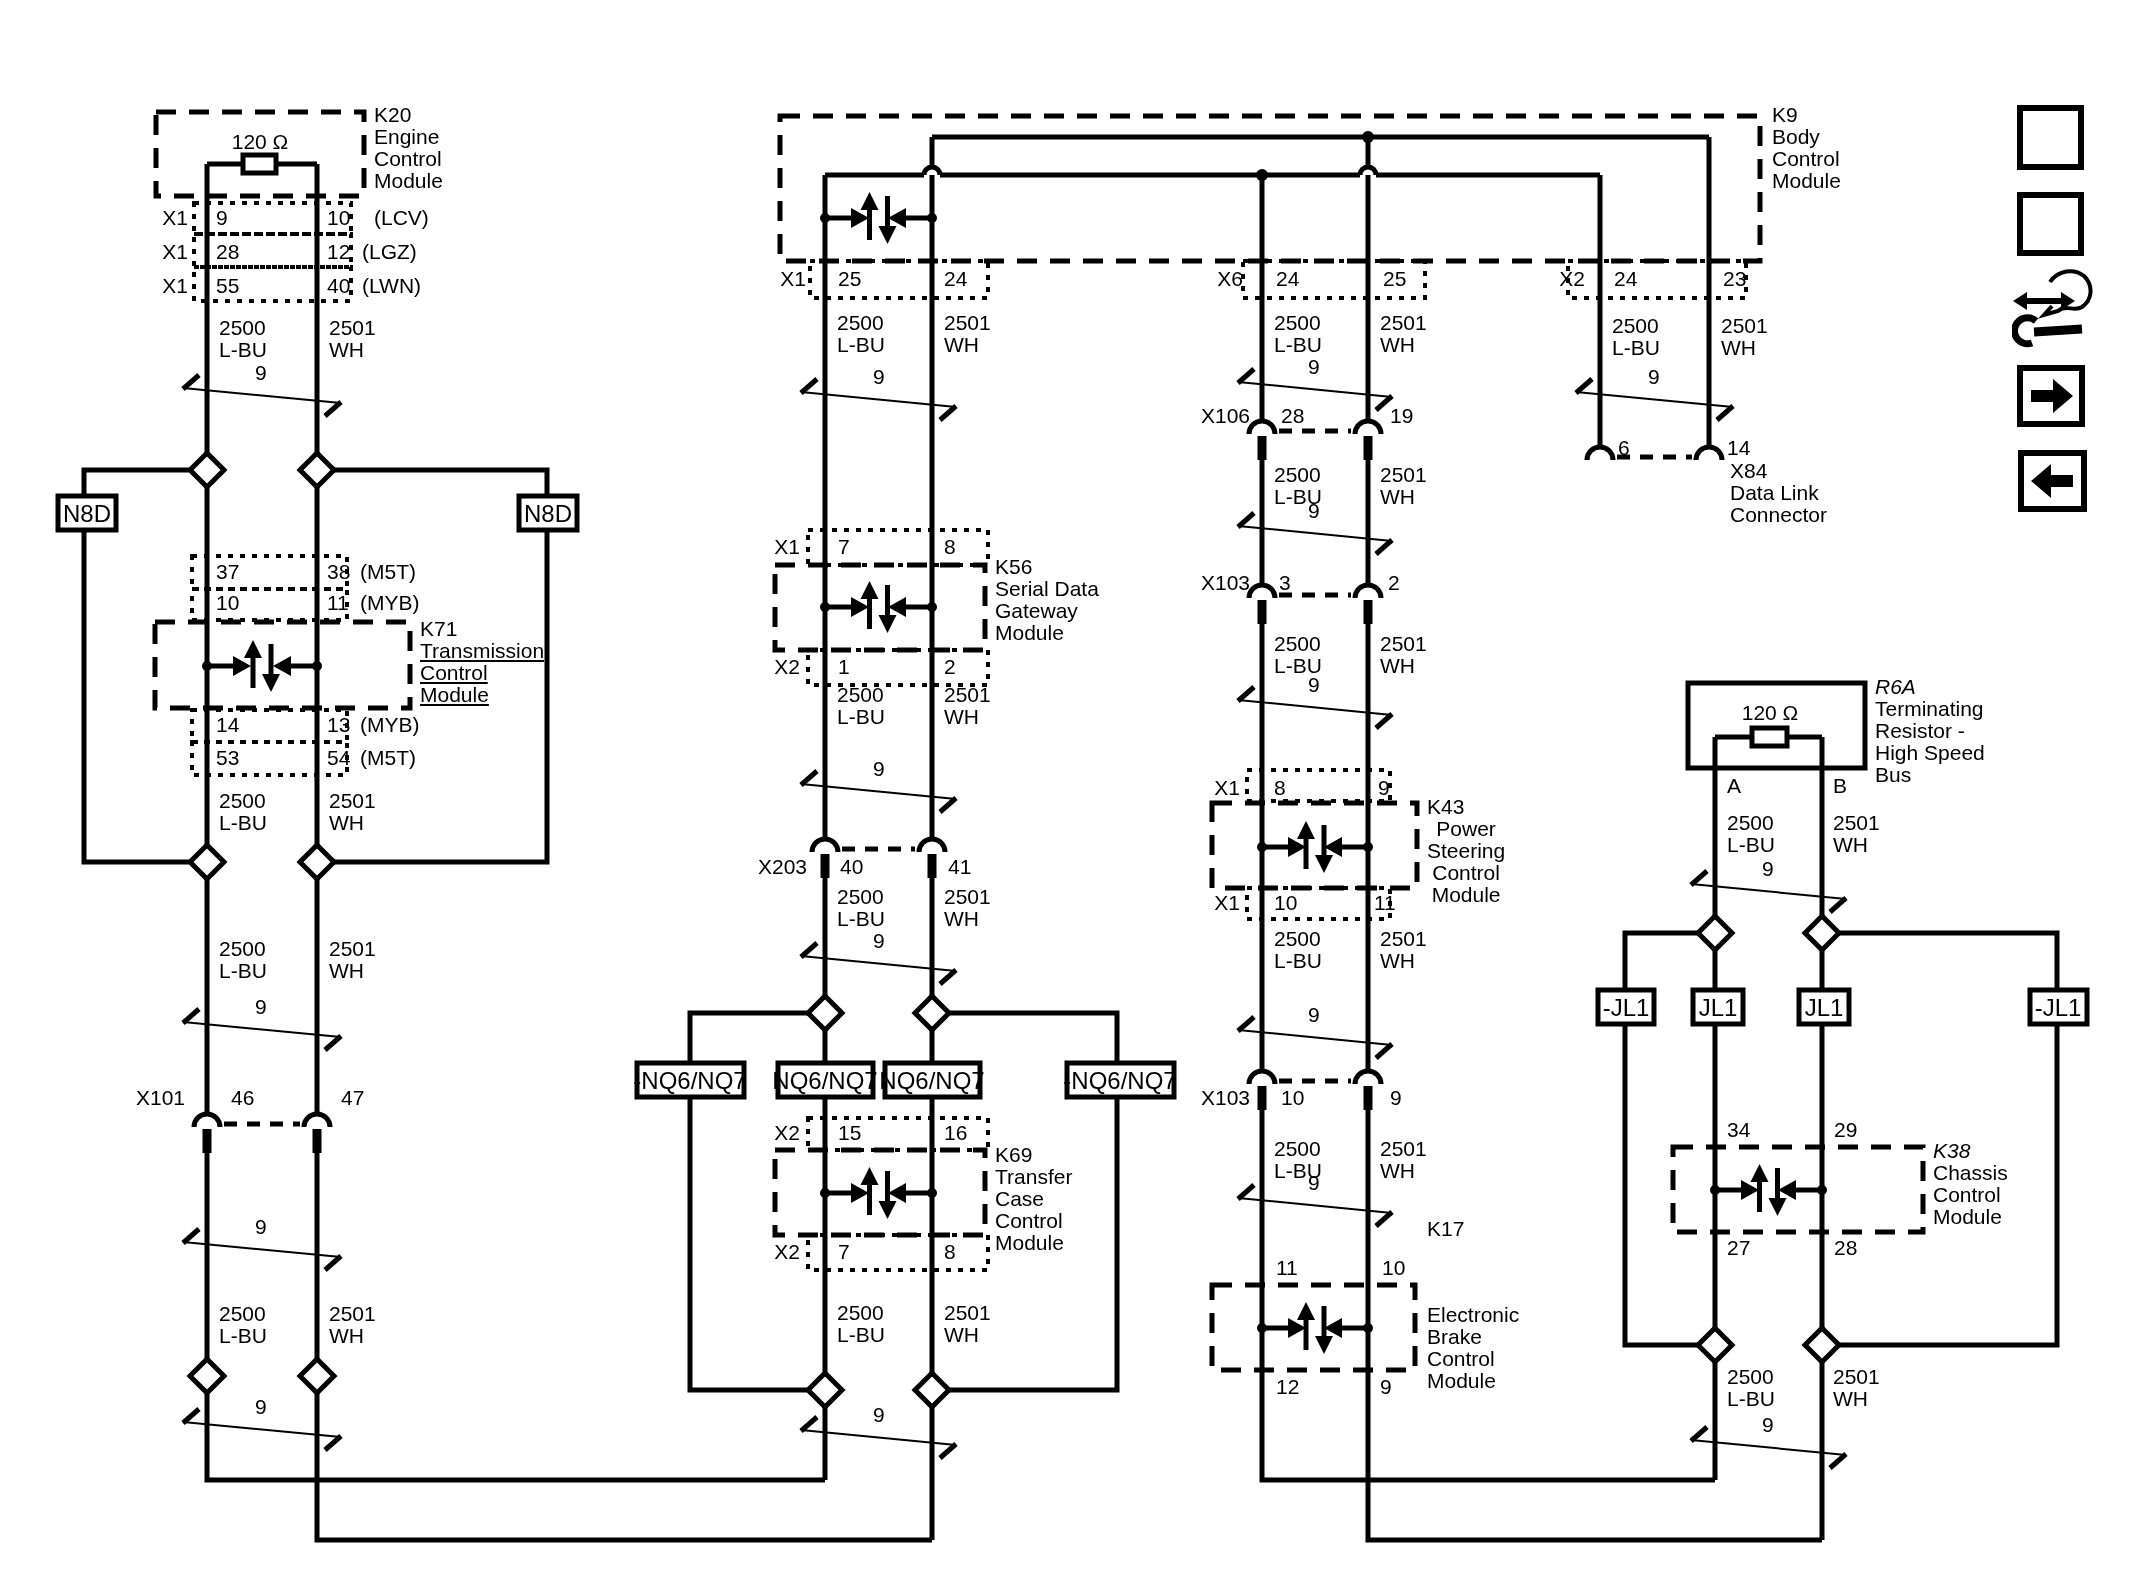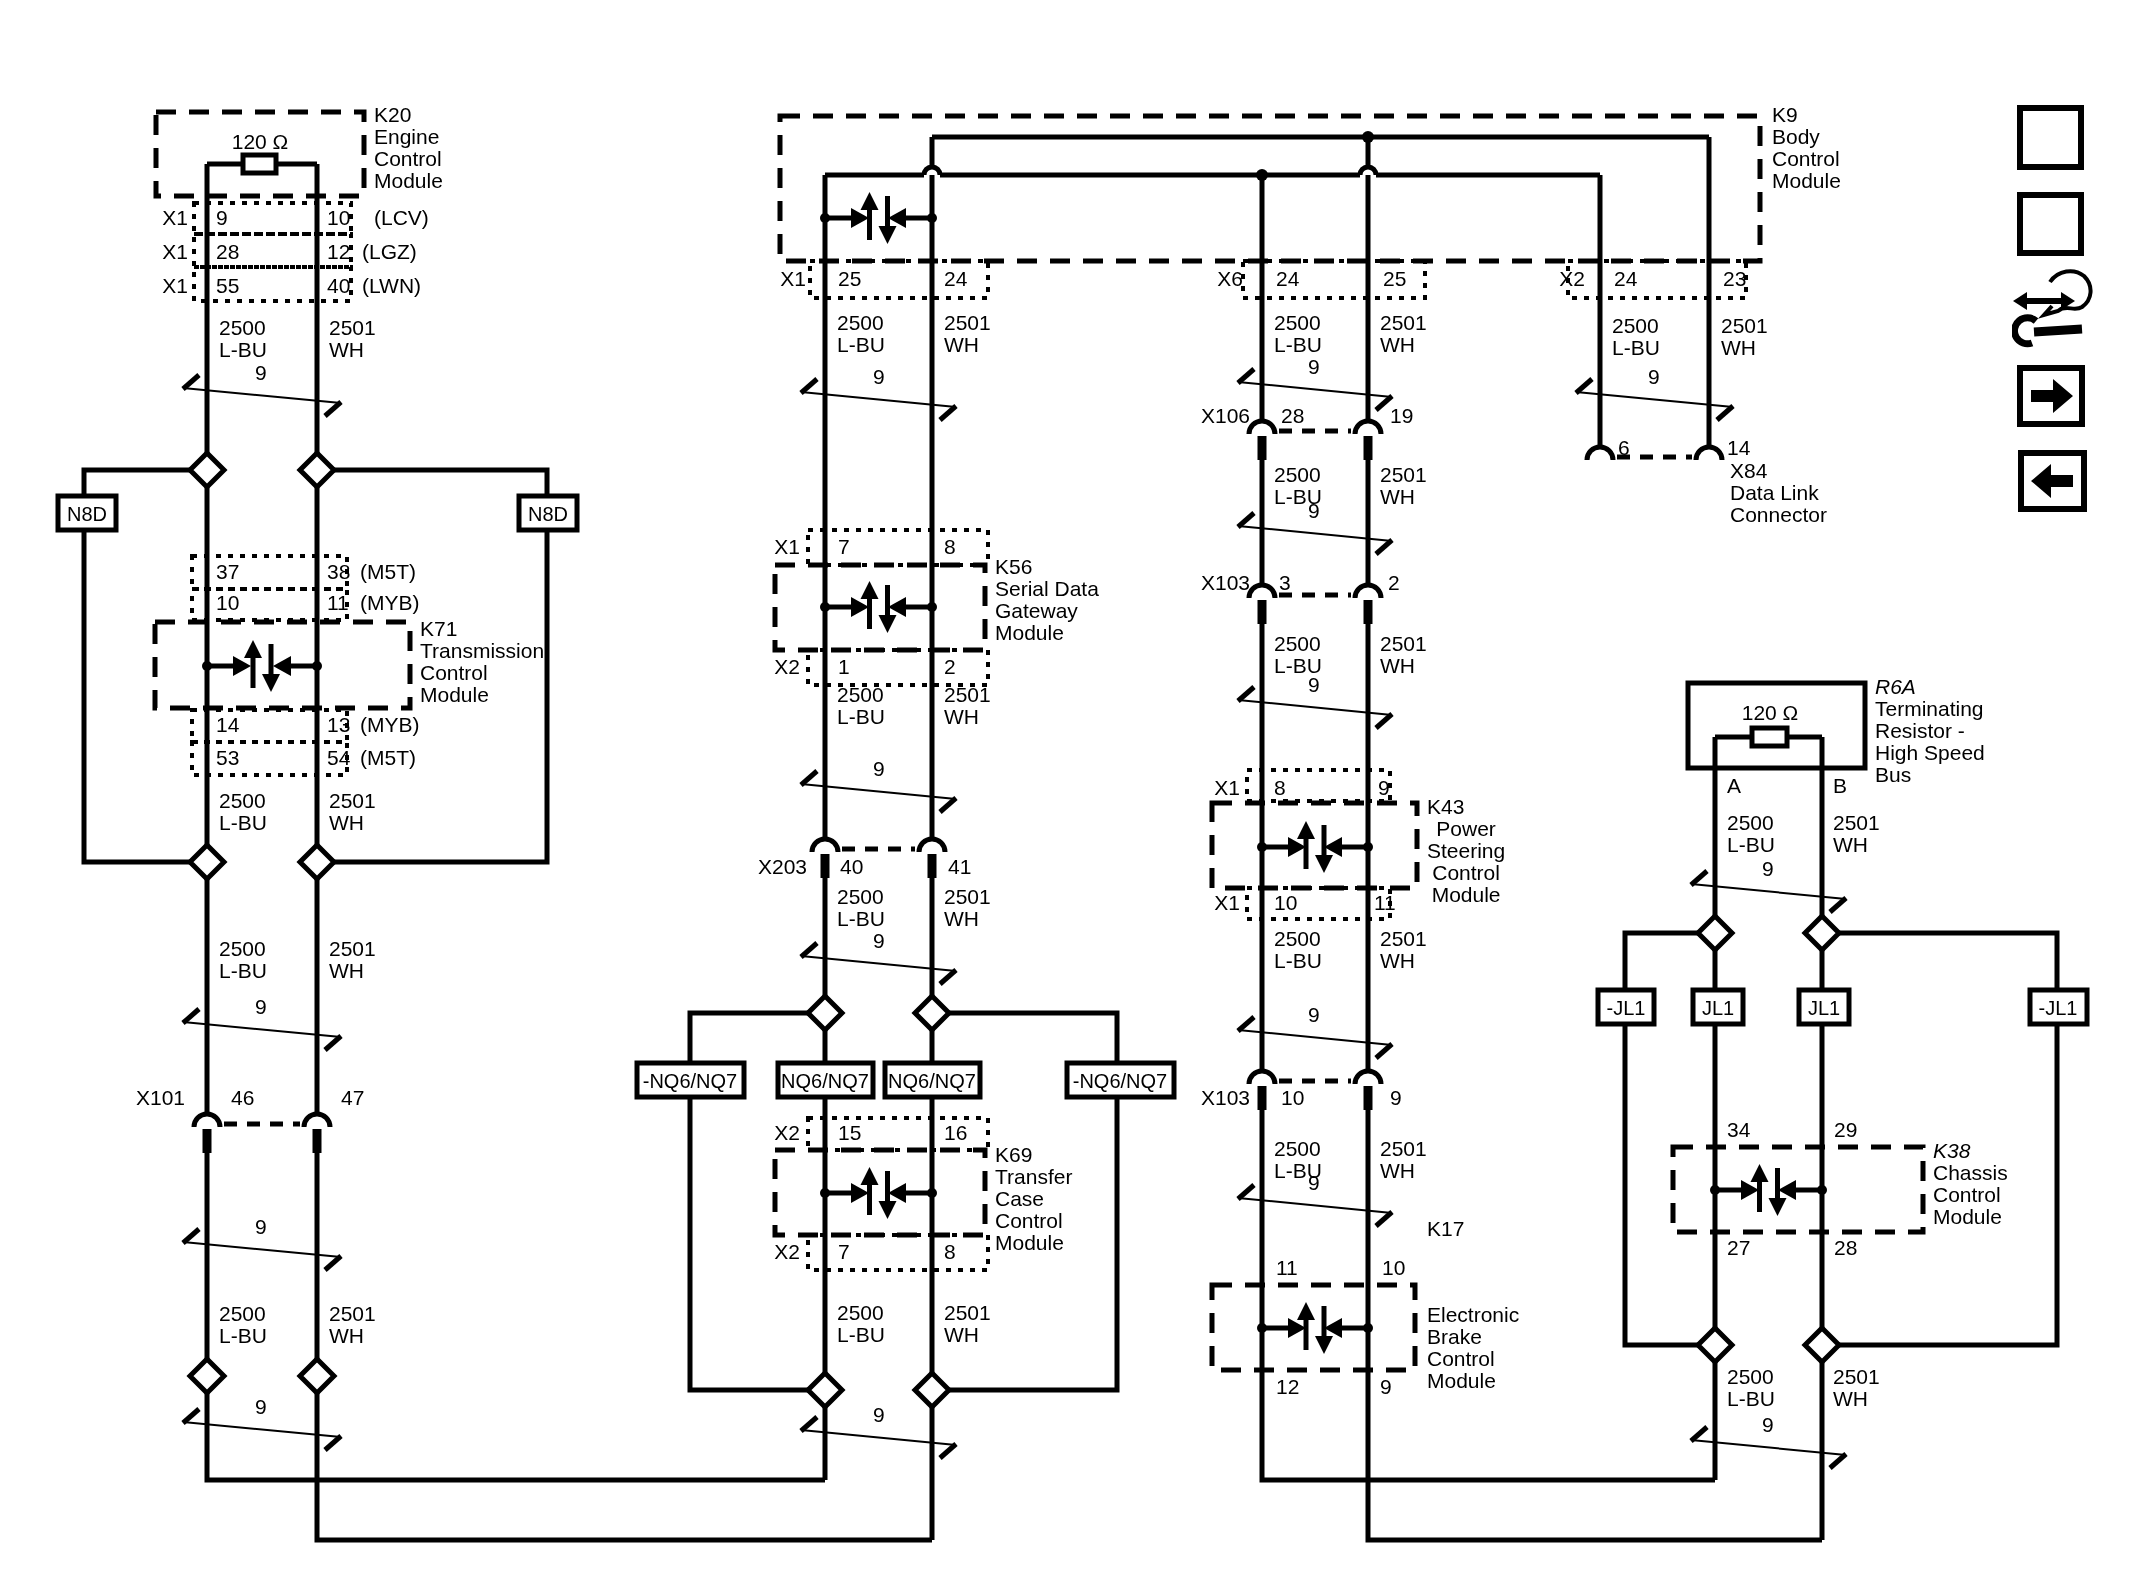--- a/index.html
+++ b/index.html
@@ -5,21 +5,21 @@
   html,body{margin:0;padding:0}
   body{width:2130px;height:1595px;background:#fff;position:relative;overflow:hidden;
        font-family:"Liberation Sans",sans-serif;color:#000}
   #diagram{position:absolute;left:0;top:0;width:2130px;height:1595px}
   #wiring-svg{position:absolute;left:0;top:0}
   .lbl{position:absolute;font-size:21px;line-height:22px;white-space:pre;color:#000}
   .a-c{transform:translateX(-50%)}
   .a-r{transform:translateX(-100%)}
   .fs16{font-size:16px;line-height:16px;font-weight:bold}
   .fs15{font-size:15px;line-height:15px;font-weight:bold}
-  .tag{font-size:20px}
+  .tag{font-size:24px}
   .btn{position:absolute;border:6px solid #000;background:#fff;box-sizing:border-box}
   .iconwrap{position:absolute}
 </style>
 </head>
 <body>
 
 <div id="diagram">
   <svg id="wiring-svg" width="2130" height="1595" viewBox="0 0 2130 1595">
       <path d="M207,164 V1113" stroke="#000" stroke-width="5" fill="none"></path>
       <path d="M207,1129 V1480 H825" stroke="#000" stroke-width="5" fill="none"></path>
@@ -262,21 +262,21 @@
       <path d="M1587,460 A13,13 0 0 1 1613,460" stroke="#000" stroke-width="5" fill="none"></path>
       <path d="M1696,460 A13,13 0 0 1 1722,460" stroke="#000" stroke-width="5" fill="none"></path>
       <line x1="1617" y1="457" x2="1692" y2="457" stroke="#000" stroke-width="5" stroke-dasharray="13 10"></line>
     </svg>
   <div id="labels-layer">
       <div class="lbl" style="left: 374px; top: 104px;">K20</div>
       <div class="lbl" style="left: 374px; top: 126px;">Engine
 Control
 Module</div>
       <div class="lbl" style="left: 420px; top: 618px;">K71</div>
-      <div class="lbl" style="left: 420px; top: 640px;">Transmission
+      <div class="lbl" style="left: 420px; top: 640px; text-decoration: underline;">Transmission
 Control
 Module</div>
       <div class="lbl" style="left: 1772px; top: 104px;">K9</div>
       <div class="lbl" style="left: 1772px; top: 126px;">Body
 Control
 Module</div>
       <div class="lbl" style="left: 995px; top: 556px;">K56</div>
       <div class="lbl" style="left: 995px; top: 578px;">Serial Data
 Gateway
 Module</div>

